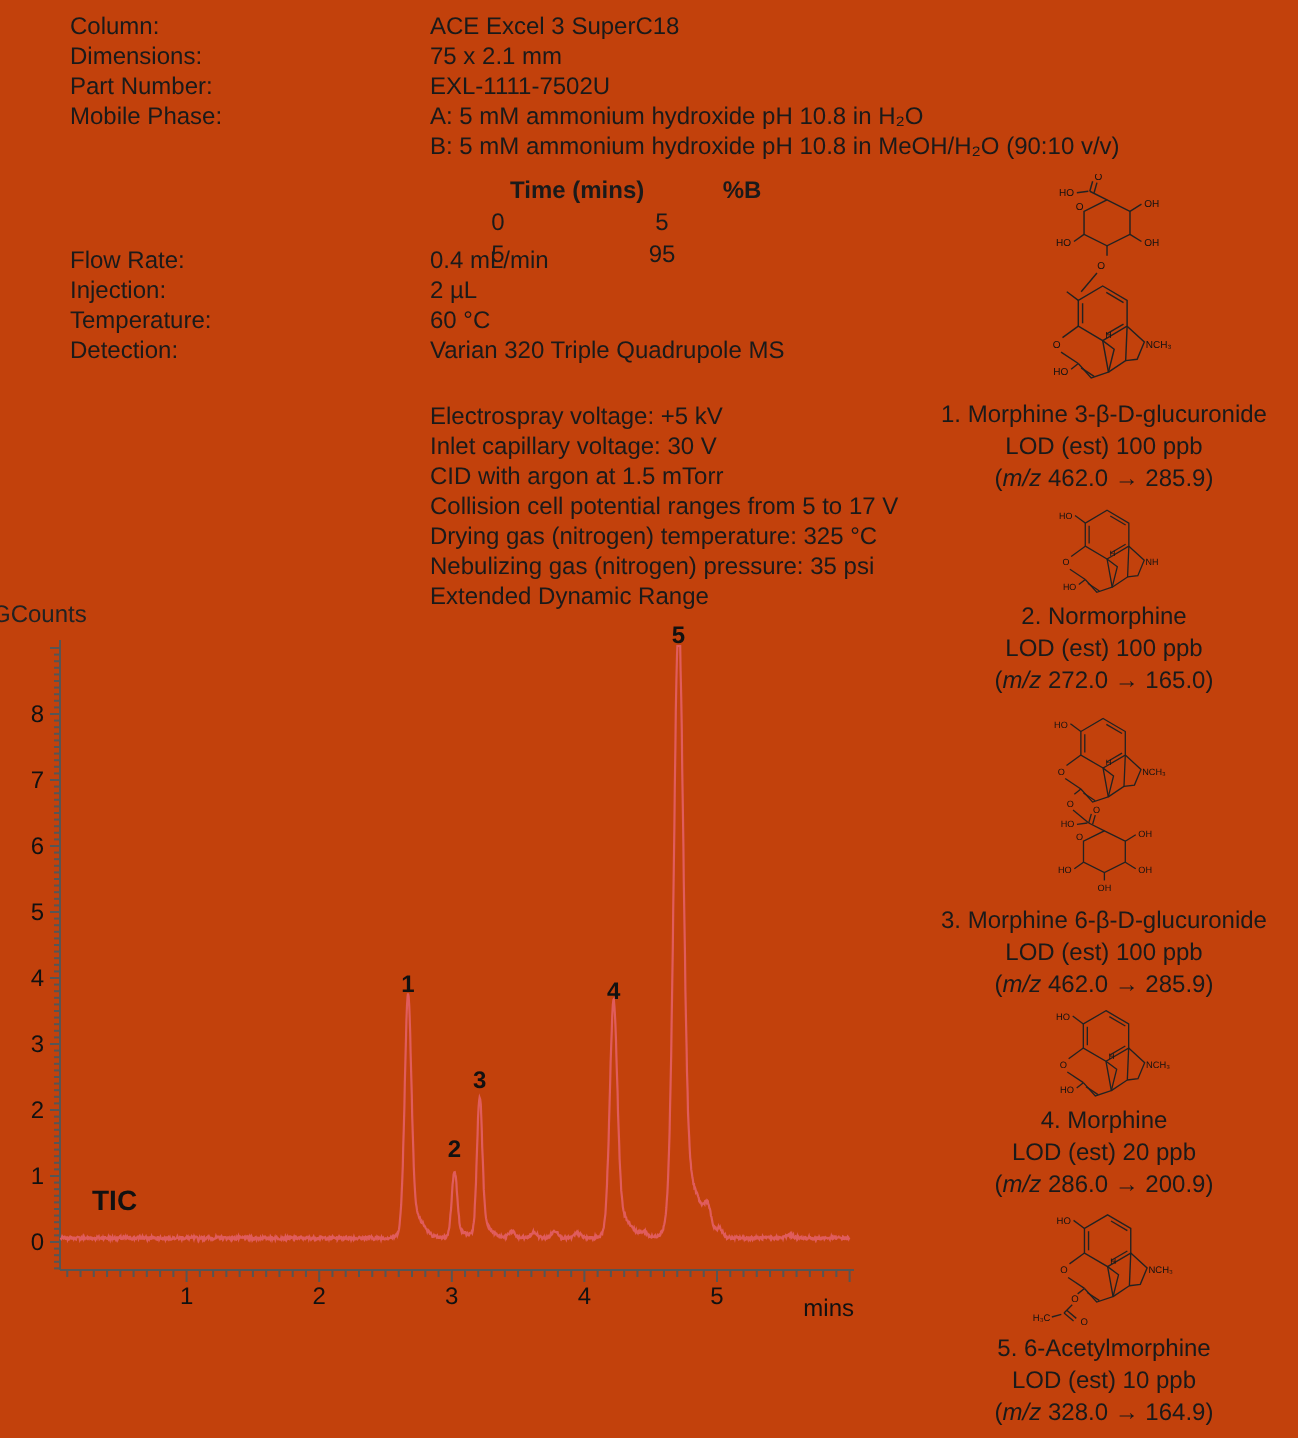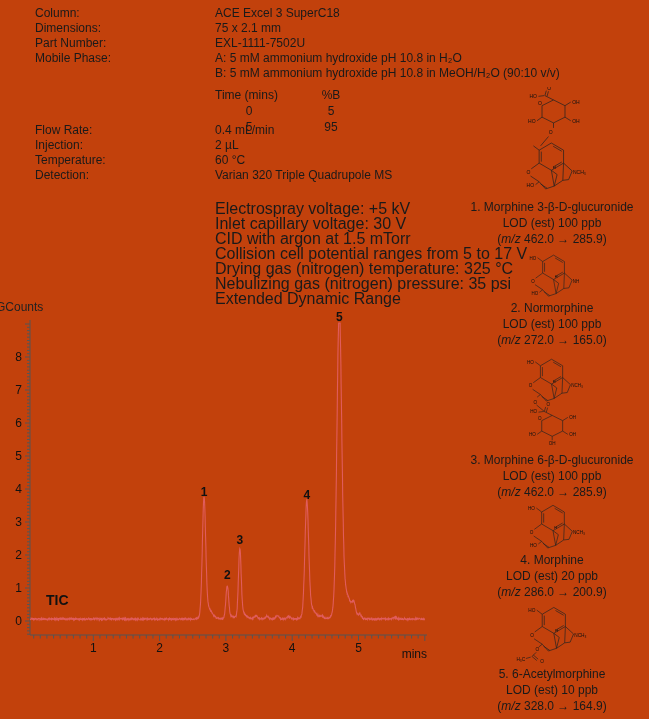--- a/index.html
+++ b/index.html
@@ -3,25 +3,25 @@
 <meta charset="utf-8">
 <style>
   html,body{margin:0;padding:0;background:#fff;}
   body{width:649px;height:719px;font-family:"Liberation Sans",sans-serif;color:#1a1a1a;}
   .page{position:relative;width:649px;height:719px;overflow:hidden;background:#c2410c;}
   .params{position:absolute;left:35px;top:6px;font-size:12px;line-height:15px;}
   .params2{top:123px;}
   .p-row{display:flex;}
   .p-label{width:180px;flex:none;}
   .p-value{white-space:nowrap;}
-  .det-extra{position:absolute;left:215px;top:201px;font-size:16px;line-height:15px;}
+  .det-extra{position:absolute;left:215px;top:201px;font-size:12px;line-height:15px;}
   .det-extra div{white-space:nowrap;}
   .gradient{position:absolute;left:215px;top:87px;font-size:12px;line-height:16px;}
   .g-row{display:flex;}
-  .g-h{font-weight:normal;}
+  .g-h{font-weight:bold;margin-left:40px;}
   .g-c1{width:95px;}
   .g-c2{width:42px;text-align:center;}
   .g-row.g-v .g-c1{text-align:center;width:68px;}
   .g-row.g-v .g-c2{margin-left:27px;}
   #chrom{position:absolute;left:0;top:295px;overflow:visible;}
   .axis{stroke:#555;stroke-width:1;}
   .tick{stroke:#555;stroke-width:1;}
   .tlab{font-size:12px;fill:#111;}
   .ylab{font-size:12px;fill:#222;}
   .serlab{font-size:14px;font-weight:bold;fill:#111;}

